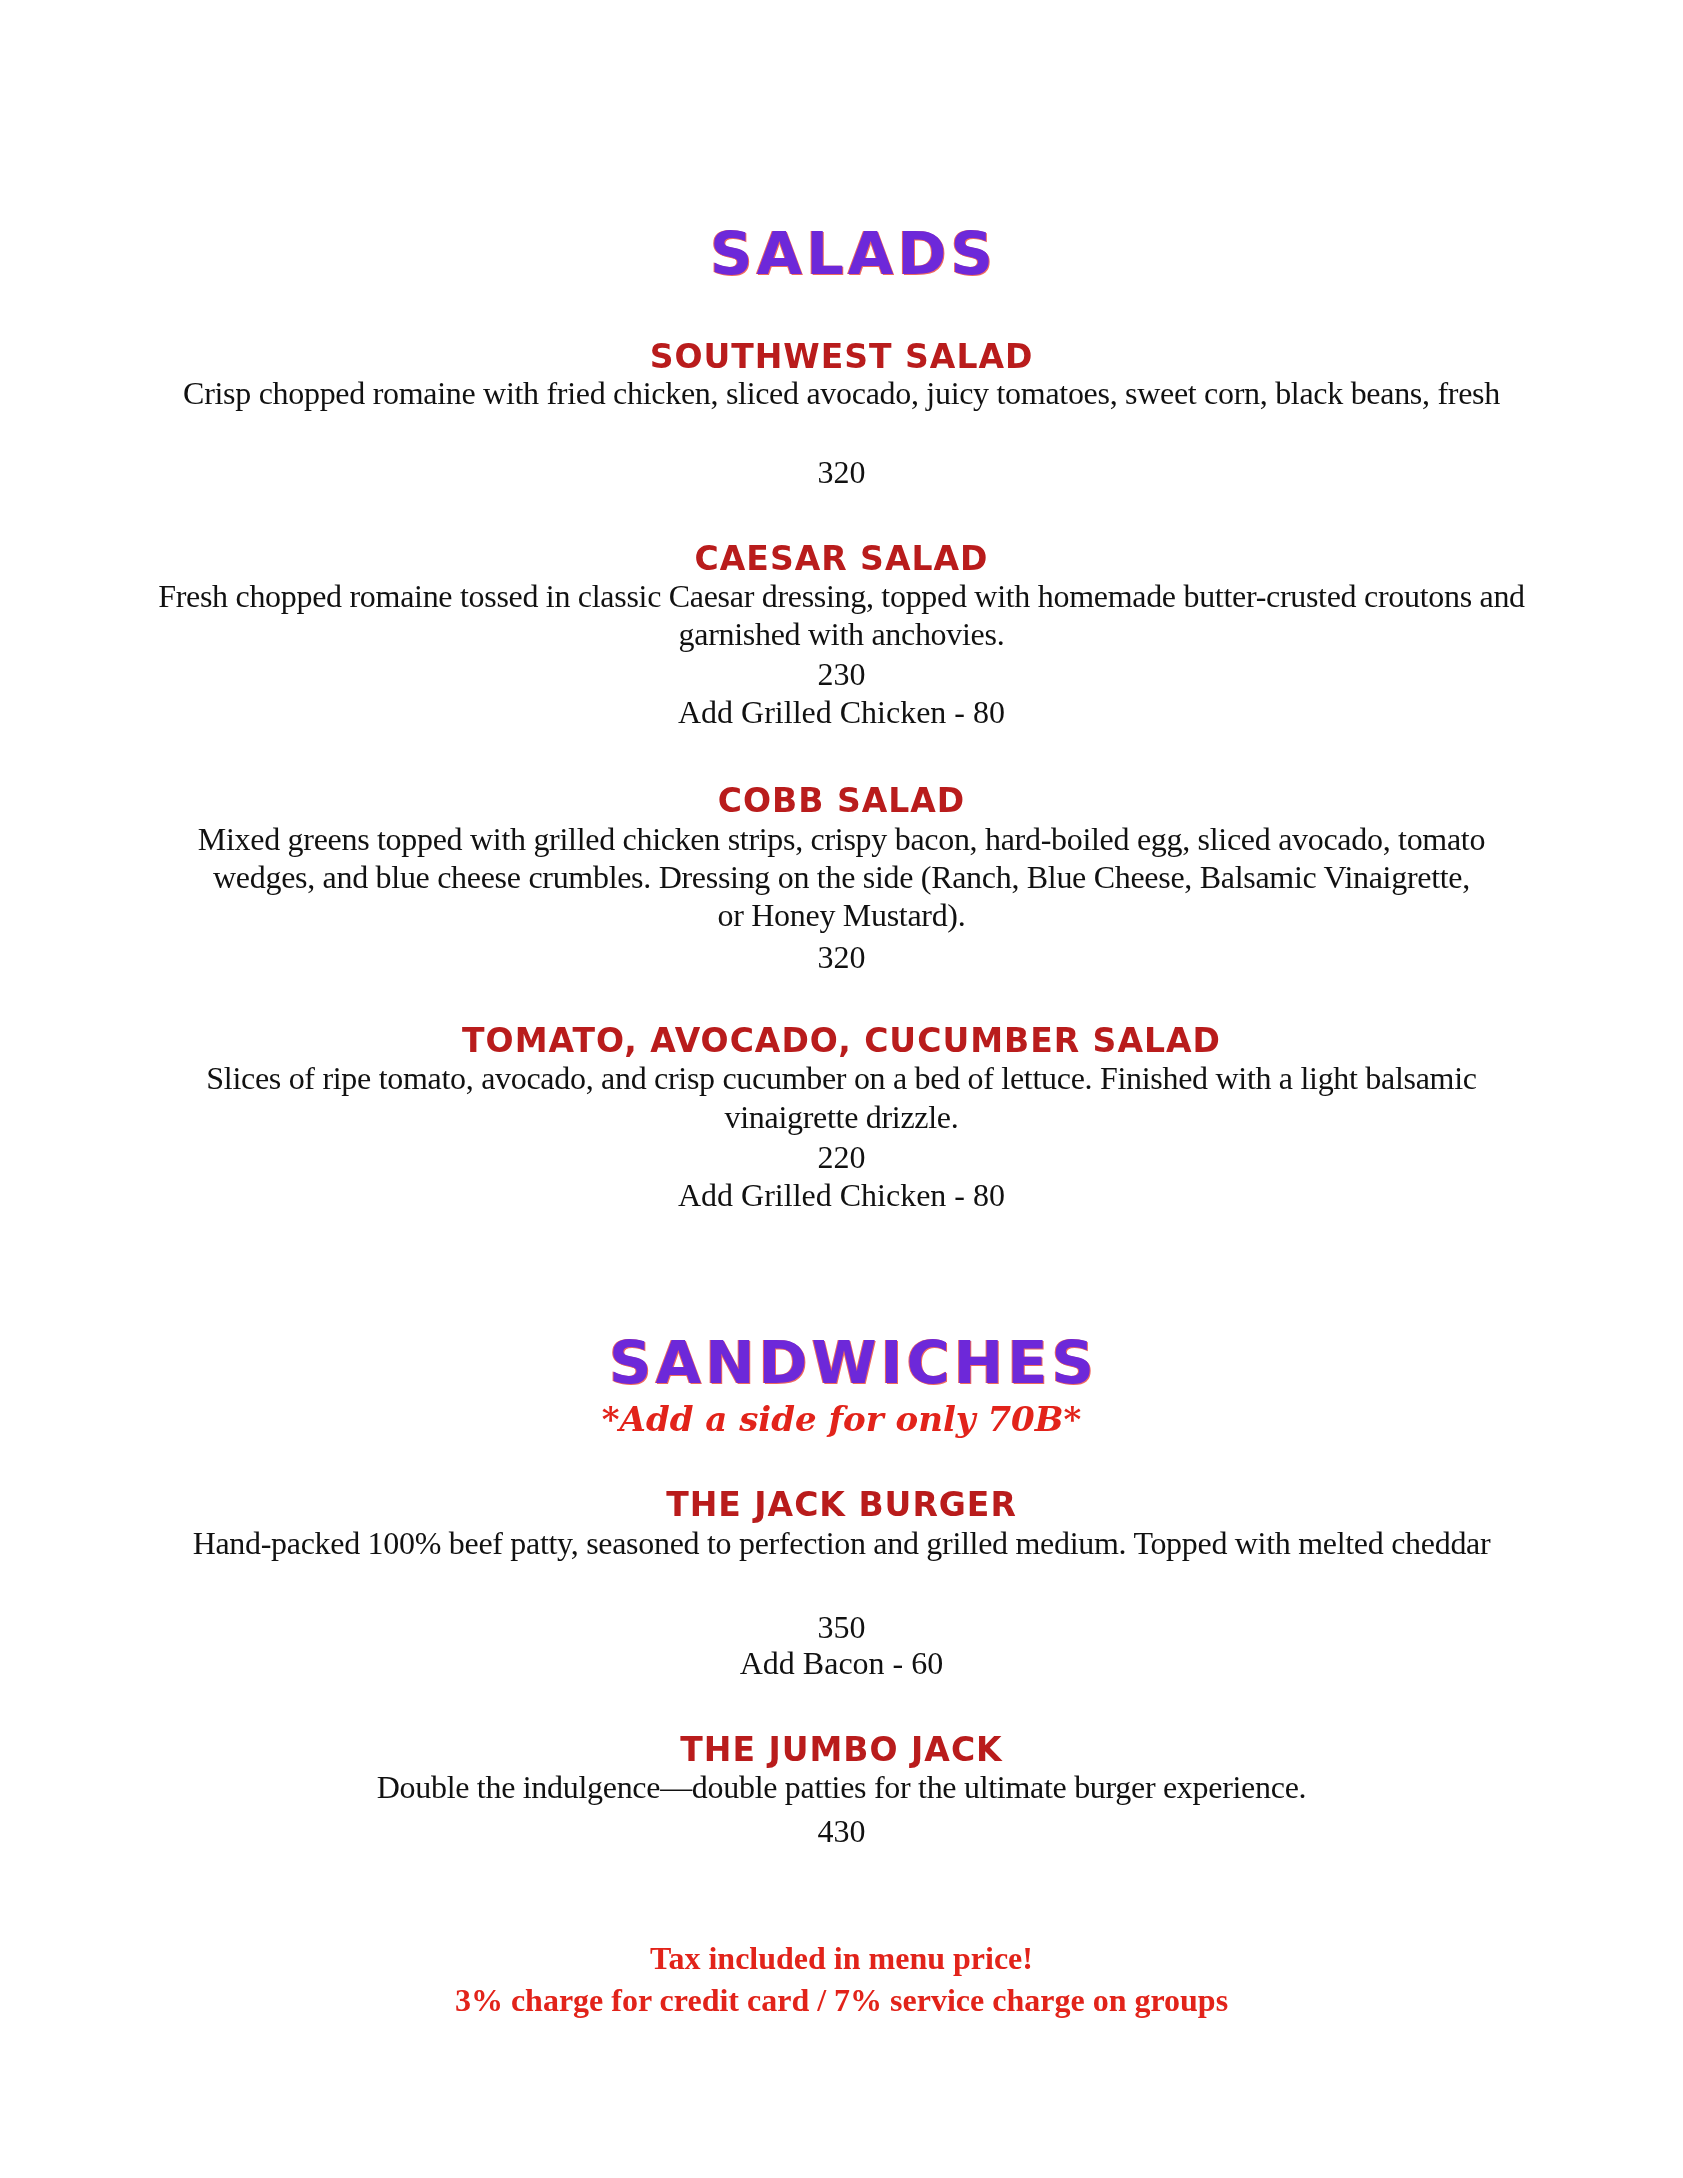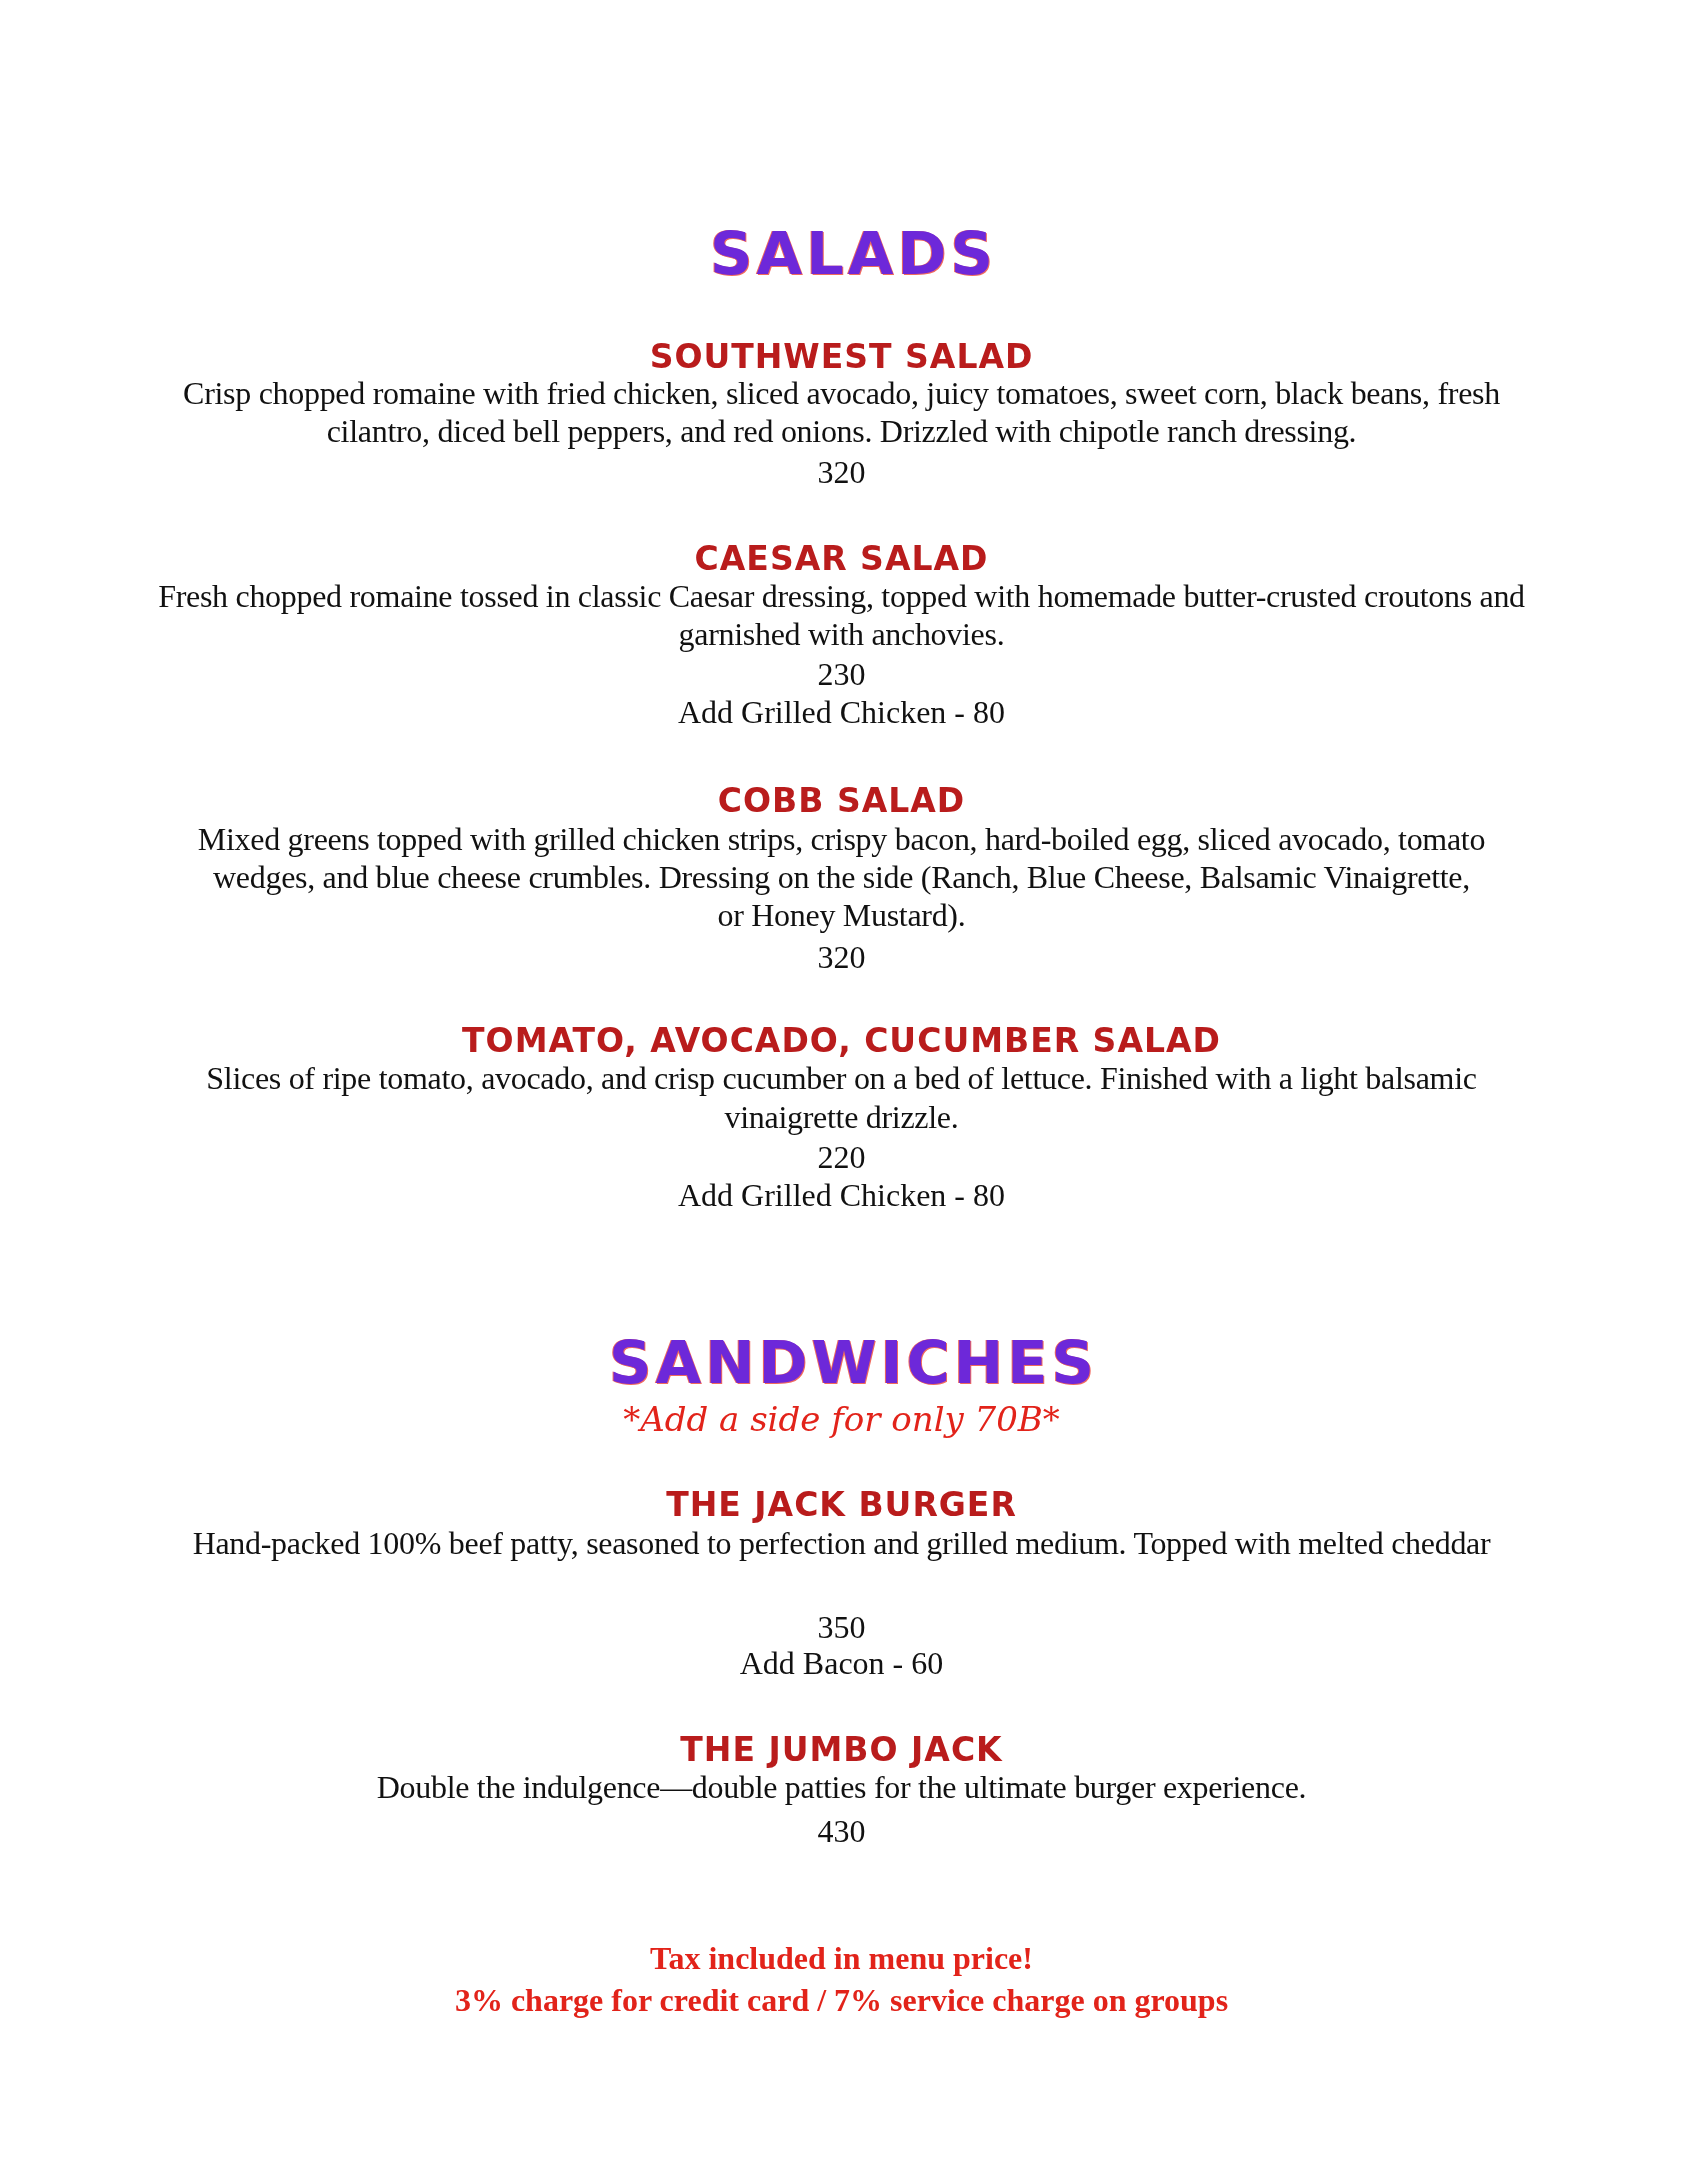--- a/index.html
+++ b/index.html
@@ -15,21 +15,21 @@
     font-weight: bold;
     font-size: 59px;
     letter-spacing: 4px;
     text-shadow: 1px 1px 0 #f06a5e, -1px 0 0 #f06a5e;
     margin-left: 12px;
   }
   .section-sub {
     color: #e2231a;
     font-family: "DejaVu Serif", serif;
     font-style: italic;
-    font-weight: normal;
+    font-weight: bold;
     font-size: 34px;
   }
   .item-name {
     color: #b91c1c;
     font-family: "DejaVu Sans", sans-serif;
     font-weight: bold;
     font-size: 33px;
     letter-spacing: 1px;
   }
   .desc {
@@ -57,21 +57,20 @@
 </style>
 </head>
 <body>
 
 <div class="page">
 
   <div class="line section-title" style="top:224px;">SALADS</div>
 
   <div class="line item-name" style="top:340px;">SOUTHWEST SALAD</div>
   <div class="line desc" style="top:377px;">Crisp chopped romaine with fried chicken, sliced avocado, juicy tomatoes, sweet corn, black beans, fresh</div>
-  <div class="line desc" style="top:415px;">cilantro, diced bell peppers, and red onions. Drizzled with chipotle ranch dressing.</div>
   <div class="line price" style="top:456px;">320</div>
 
   <div class="line item-name" style="top:542px;">CAESAR SALAD</div>
   <div class="line desc" style="top:580px;">Fresh chopped romaine tossed in classic Caesar dressing, topped with homemade butter-crusted croutons and</div>
   <div class="line desc" style="top:618px;">garnished with anchovies.</div>
   <div class="line price" style="top:658px;">230</div>
   <div class="line addon" style="top:696px;">Add Grilled Chicken - 80</div>
 
   <div class="line item-name" style="top:784px;">COBB SALAD</div>
   <div class="line desc" style="top:823px;">Mixed greens topped with grilled chicken strips, crispy bacon, hard-boiled egg, sliced avocado, tomato</div>

